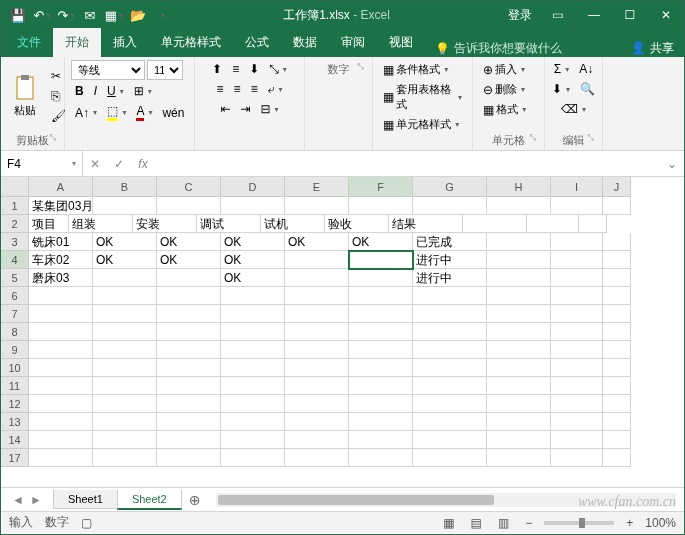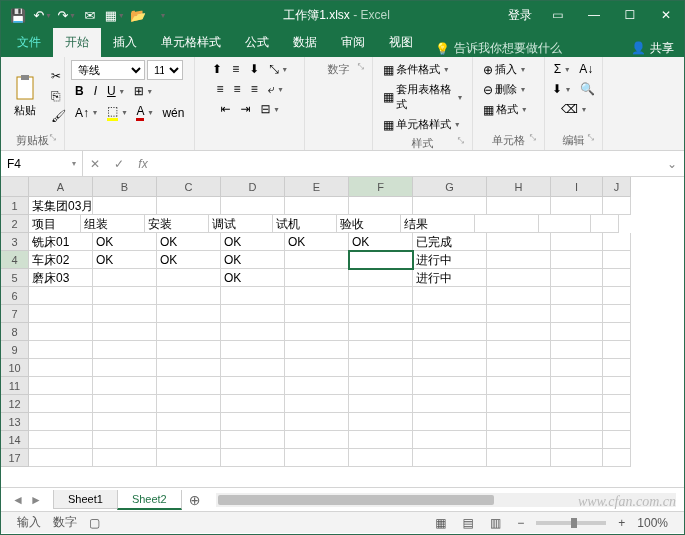--- a/index.html
+++ b/index.html
@@ -42,21 +42,21 @@
 .rowhead.hl{background:#d0e0d0}
 .cell{height:18px;border-right:1px solid #d4d4d4;border-bottom:1px solid #d4d4d4;padding:0 3px;line-height:18px;font-size:12px;overflow:hidden;white-space:nowrap;flex-shrink:0}
 .active-cell{outline:2px solid #217346;outline-offset:-1px;position:relative;z-index:1}
 .sheettabs{height:24px;background:#fff;border-top:1px solid #d4d4d4;display:flex;align-items:center;padding-left:8px}
 .navbtn{width:18px;text-align:center;color:#888;cursor:pointer}
 .sheettab{padding:3px 14px;border:1px solid #ccc;border-top:none;background:#f0f0f0;cursor:pointer;margin-right:-1px;font-size:11px}
 .sheettab.active{background:#fff;border-bottom:2px solid #217346;color:#217346}
 .addsheet{padding:0 8px;color:#666;cursor:pointer;font-size:14px}
 .hscroll{flex:1;margin:0 8px;height:14px;background:#f0f0f0;position:relative}
 .hscroll::after{content:"";position:absolute;left:2px;top:2px;width:60%;height:10px;background:#c0c0c0;border-radius:2px}
-.statusbar{height:22px;background:#f3f3f3;border-top:1px solid #d4d4d4;display:flex;align-items:center;padding:0 16px;color:#555;font-size:11px;justify-content:space-between}
+.statusbar{height:22px;background:#f3f3f3;border-top:1px solid #d4d4d4;display:flex;align-items:center;padding:0 8px;color:#555;font-size:11px;justify-content:space-between}
 .statusright{display:flex;gap:8px;align-items:center}
 .tell{flex:1;display:flex;align-items:center;gap:4px;padding-left:10px;color:#d0e8dc;font-size:11px}
 .share{padding:0 10px;cursor:pointer;font-size:12px}
 .watermark{position:absolute;right:8px;bottom:24px;font-style:italic;color:#bbb;font-size:14px;font-family:Georgia,serif;pointer-events:none}
 svg{display:block}
 </style>
 </head>
 <body>
 
 <div class="titlebar">
@@ -170,21 +170,20 @@
   </div>
   <div class="group" style="width:68px">
     <div class="group-label">数字</div>
   </div>
   <div class="group" style="width:100px">
     <div class="group-content vstack" style="align-items:stretch;gap:1px">
       <div class="btn dd">▦ <span style="font-size:11px">条件格式</span></div>
       <div class="btn dd">▦ <span style="font-size:11px">套用表格格式</span></div>
       <div class="btn dd">▦ <span style="font-size:11px">单元格样式</span></div>
     </div>
-    <div class="group-label">样式</div>
   </div>
   <div class="group" style="width:72px">
     <div class="group-content vstack" style="align-items:stretch;gap:1px">
       <div class="btn dd">⊕ <span style="font-size:11px">插入</span></div>
       <div class="btn dd">⊖ <span style="font-size:11px">删除</span></div>
       <div class="btn dd">▦ <span style="font-size:11px">格式</span></div>
     </div>
     <div class="group-label">单元格</div>
   </div>
   <div class="group" style="width:58px">
@@ -240,21 +239,21 @@
         <div class="cell " style="width:64px"></div>
         <div class="cell " style="width:64px"></div>
         <div class="cell " style="width:64px"></div>
         <div class="cell " style="width:74px"></div>
         <div class="cell " style="width:64px"></div>
         <div class="cell " style="width:52px"></div>
         <div class="cell " style="width:28px"></div>
       </div>
       <div class="row">
         <div class="rowhead ">2</div>
-        <div class="cell " style="width:52px">项目</div>
+        <div class="cell " style="width:40px">项目</div>
         <div class="cell " style="width:64px">组装</div>
         <div class="cell " style="width:64px">安装</div>
         <div class="cell " style="width:64px">调试</div>
         <div class="cell " style="width:64px">试机</div>
         <div class="cell " style="width:64px">验收</div>
         <div class="cell " style="width:74px">结果</div>
         <div class="cell " style="width:64px"></div>
         <div class="cell " style="width:52px"></div>
         <div class="cell " style="width:28px"></div>
       </div>

